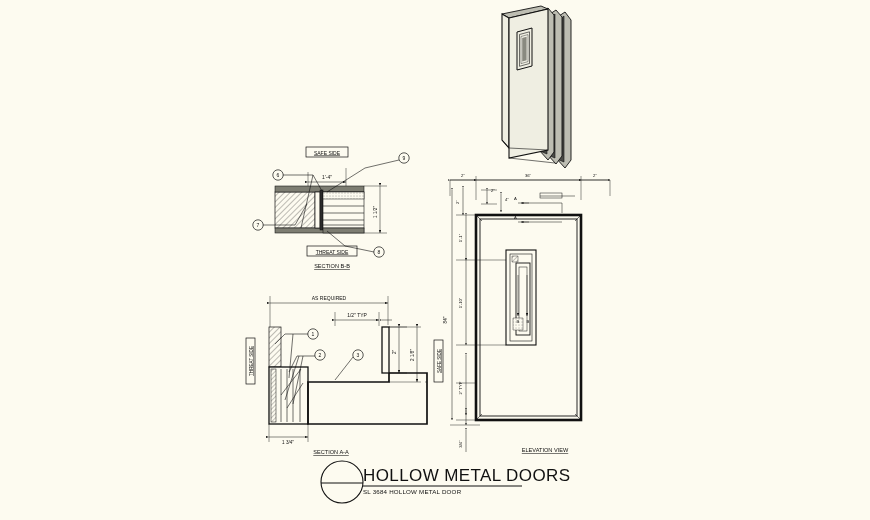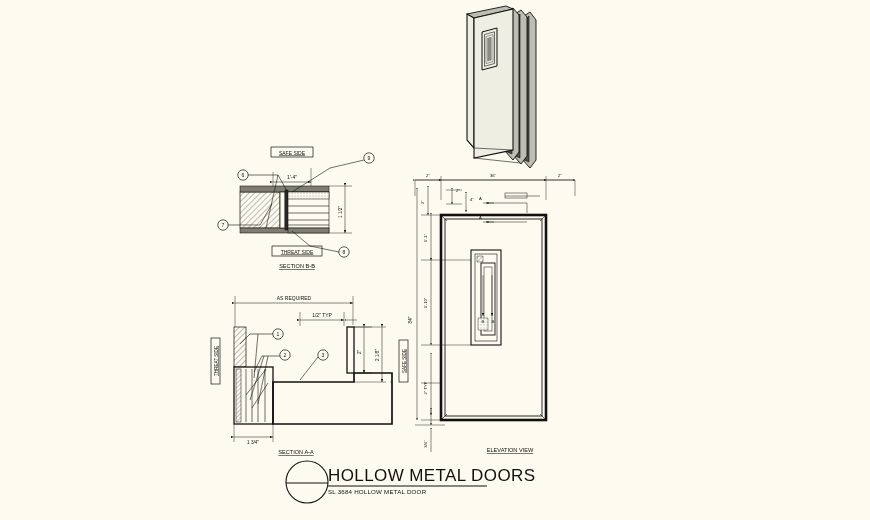--- a/index.html
+++ b/index.html
@@ -3,21 +3,21 @@
 <meta charset="utf-8">
 <style>
   html,body{margin:0;padding:0;}
   body{
     width:870px;height:520px;overflow:hidden;
     background:#fdfbf0;
     font-family:"Liberation Sans", sans-serif;
     color:#1a1a1a;
     position:relative;
   }
-  #sheet{position:absolute;inset:0;}
+  #sheet{position:absolute;inset:0;margin-left:35px;}
   svg{display:block;}
   .txt{font-family:"Liberation Sans", sans-serif;fill:#111;}
   .t4{font-size:4.2px;}
   .t45{font-size:4.6px;}
   .t5{font-size:5px;}
   .t55{font-size:5.6px;}
   .title-main{font-size:17px;letter-spacing:0.4px;}
   .sub{font-size:6.2px;letter-spacing:0.2px;}
   .ln{stroke:#111;fill:none;}
   .thin{stroke-width:0.6;}

